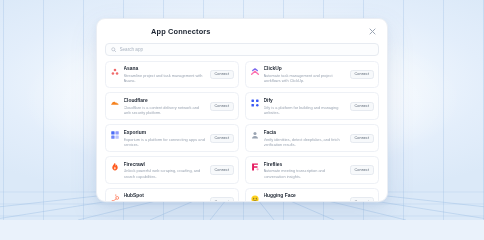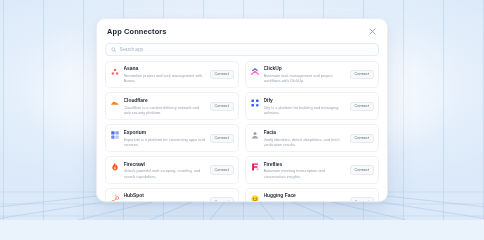--- a/index.html
+++ b/index.html
@@ -65,20 +65,21 @@
   }
 
   
   .modal-header {
     height: 24px;
     flex: 0 0 24px;
     display: flex;
     align-items: center;
     justify-content: space-between;
     padding: 0 10px;
+    margin-left: 44px;
   }
 
   .modal-title {
     font-size: 7.4px;
     font-weight: bold;
     color: #1b2330;
     letter-spacing: 0.15px;
   }
 
   .close-icon {

